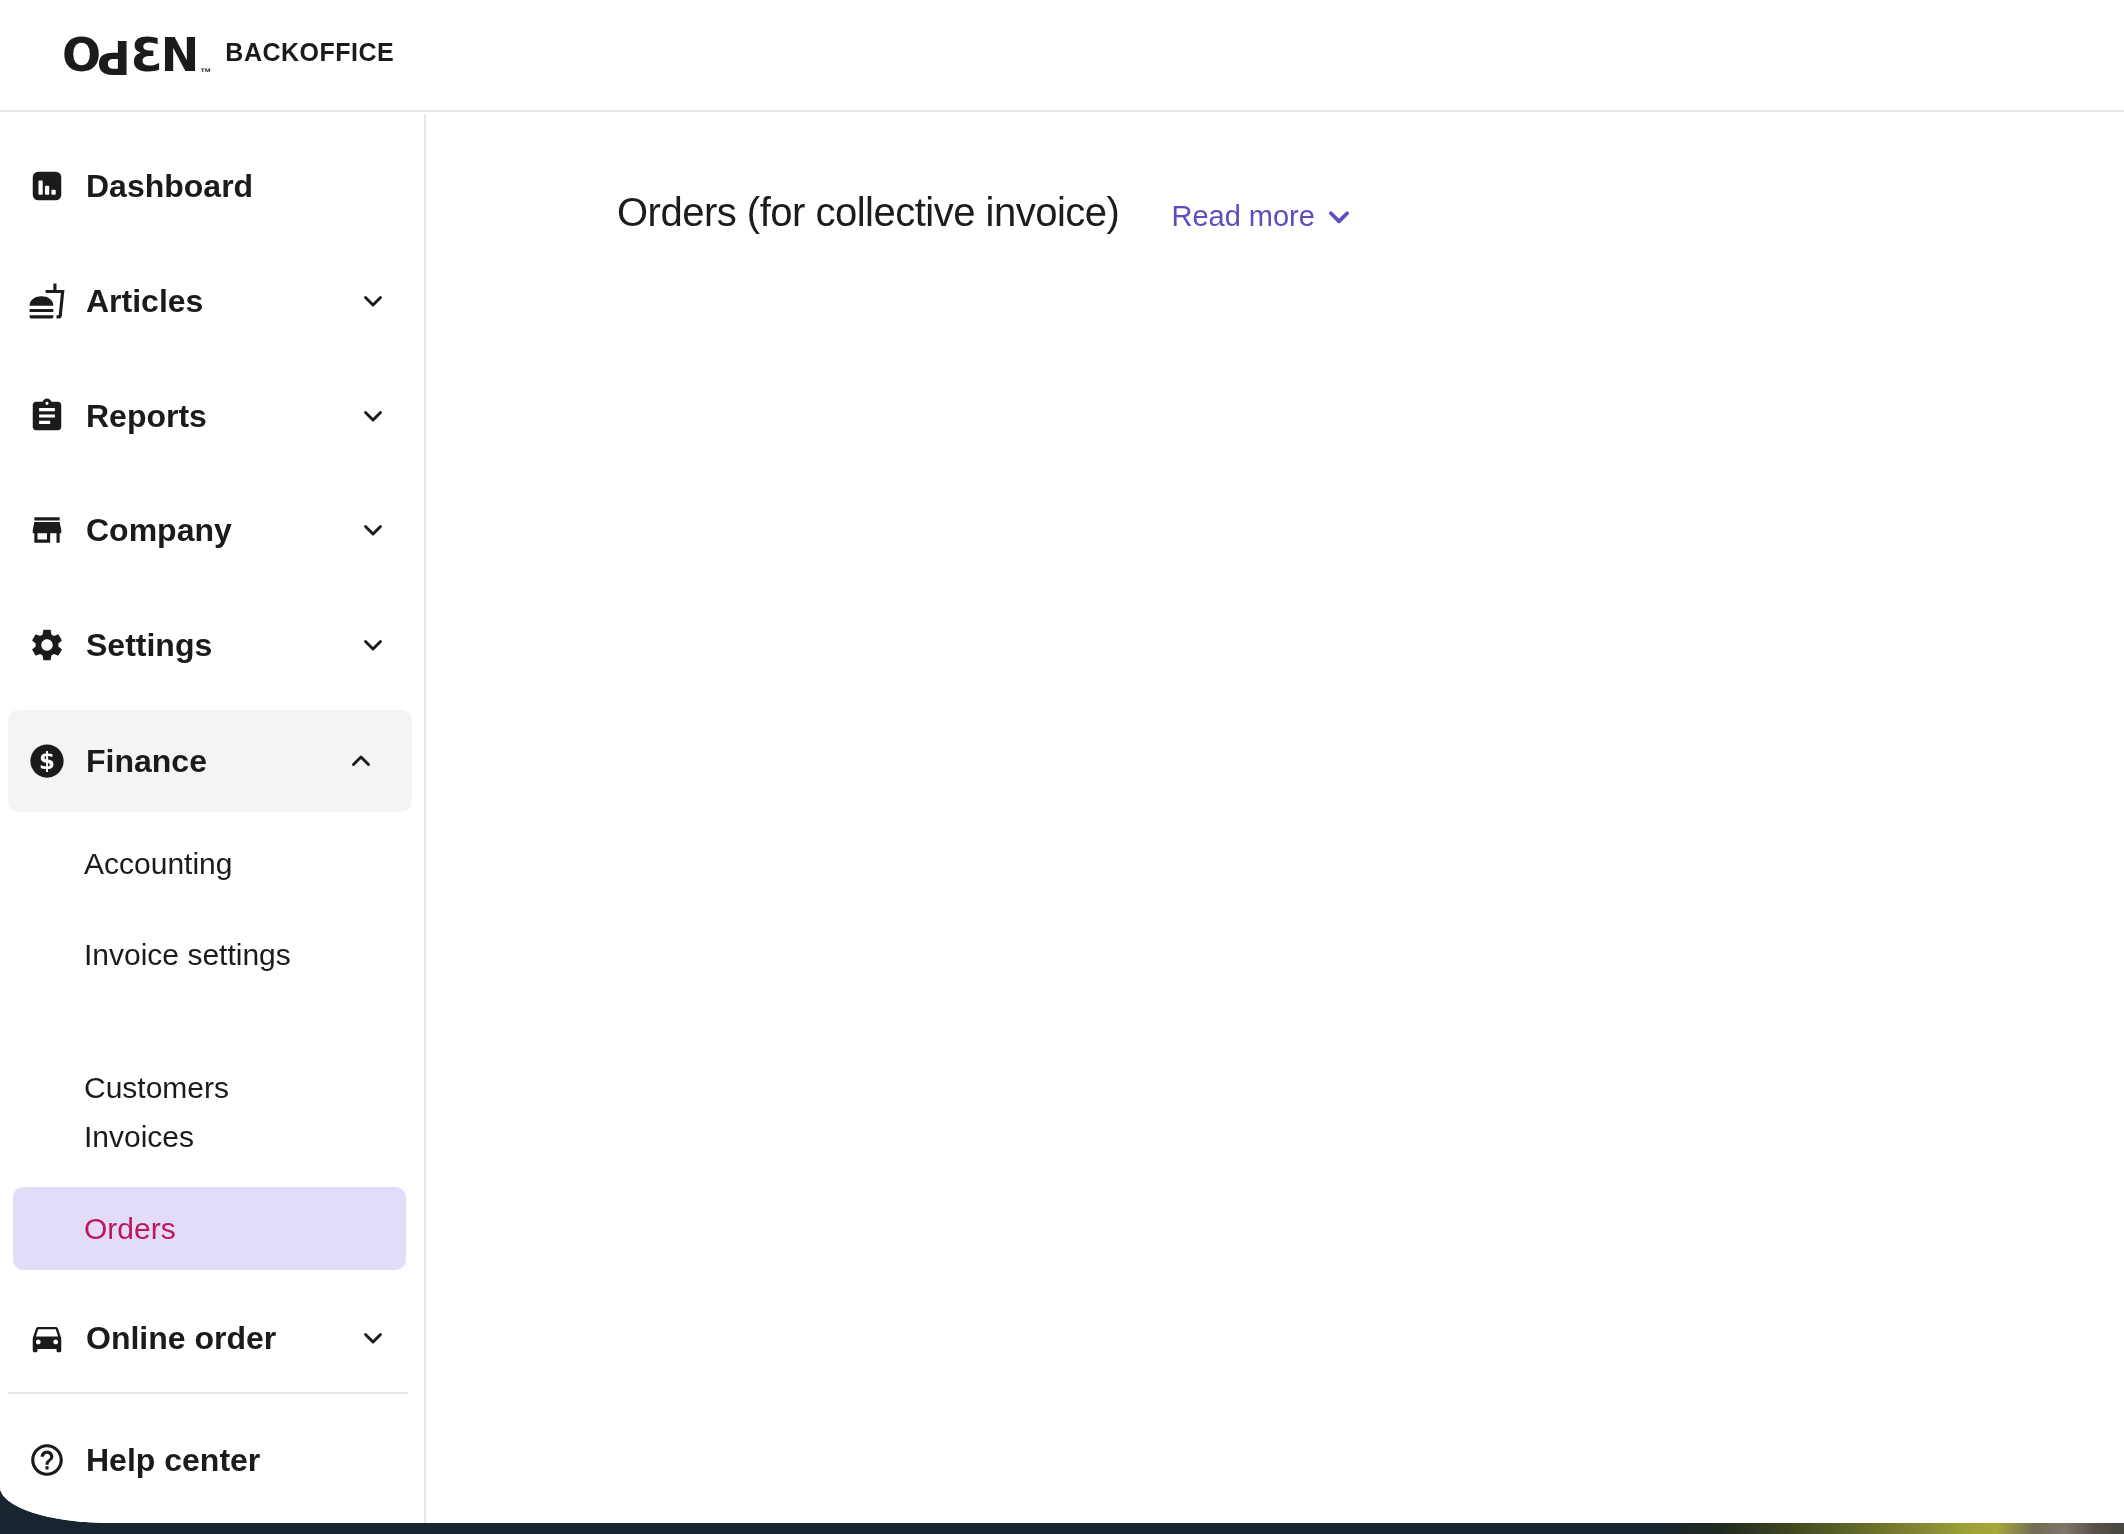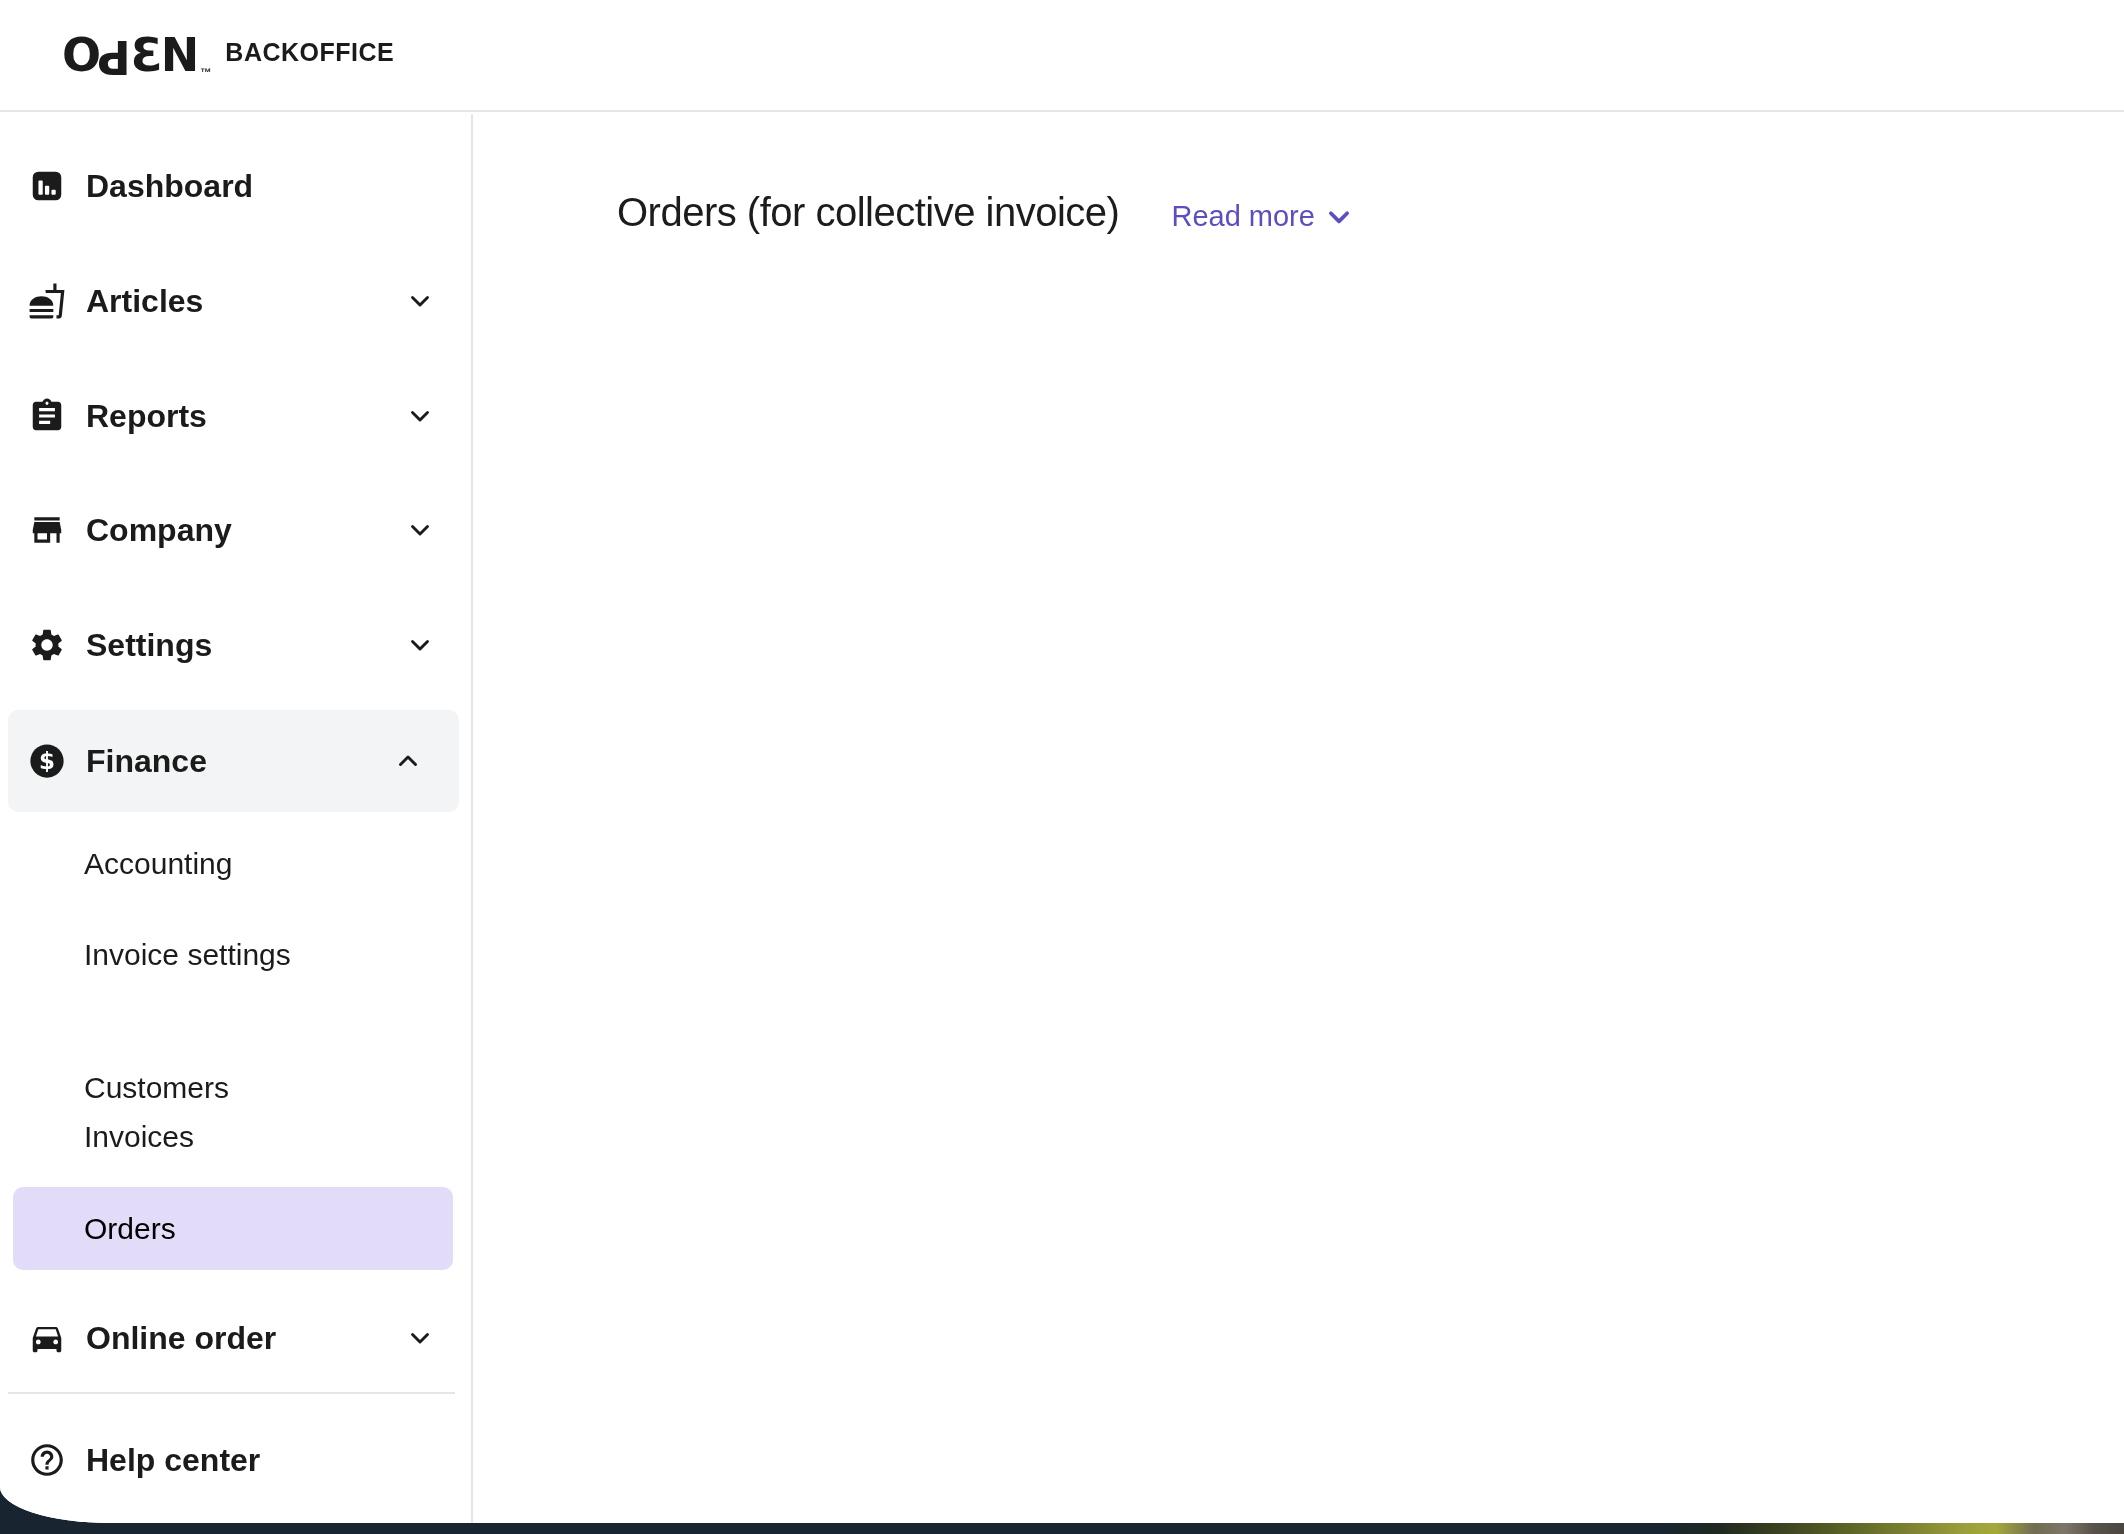--- a/index.html
+++ b/index.html
@@ -45,21 +45,21 @@
   }
   .logo-word .flip { display: inline-block; transform: rotate(180deg) translateY(-2px); }
   .logo-tm { font-size: 11px; font-weight: 700; margin: 34px 0 0 3px; letter-spacing: 0; }
   .logo-suffix {
     font-size: 25px; font-weight: 700; letter-spacing: 0.5px;
     margin: 6px 0 0 14px;
   }
   .sidebar {
     position: absolute;
     left: 0; top: 114px; bottom: 0;
-    width: 473px;
+    width: 426px;
     background: #ffffff;
     border-right: 2px solid #e4e6ec;
   }
   .nav-row {
     position: absolute; left: 0; right: 0; height: 70px;
     display: flex; align-items: center;
     padding-left: 28px;
     cursor: pointer;
   }
   .nav-row .nav-icon { width: 38px; height: 38px; flex: 0 0 38px; margin-right: 20px; }
@@ -74,21 +74,21 @@
     position: absolute; left: 0; right: 0; height: 44px;
     display: flex; align-items: center;
     padding-left: 84px;
     font-size: 30px; font-weight: 400; color: #1b1b1b;
     cursor: pointer;
   }
   .sub-row.active {
     left: 13px; right: 18px; height: 83px;
     background: #e3dcf8; border-radius: 10px;
     padding-left: 71px;
-    color: #000000; 
+    color: #be185d; 
   }
   .sidebar-divider {
     position: absolute; left: 8px; right: 16px; top: 1278px;
     height: 2px; background: #e4e6ec;
   }
   .main {
     position: absolute; left: 489px; top: 114px; right: 0; bottom: 0;
     background: #ffffff;
   }
   .title-row {

